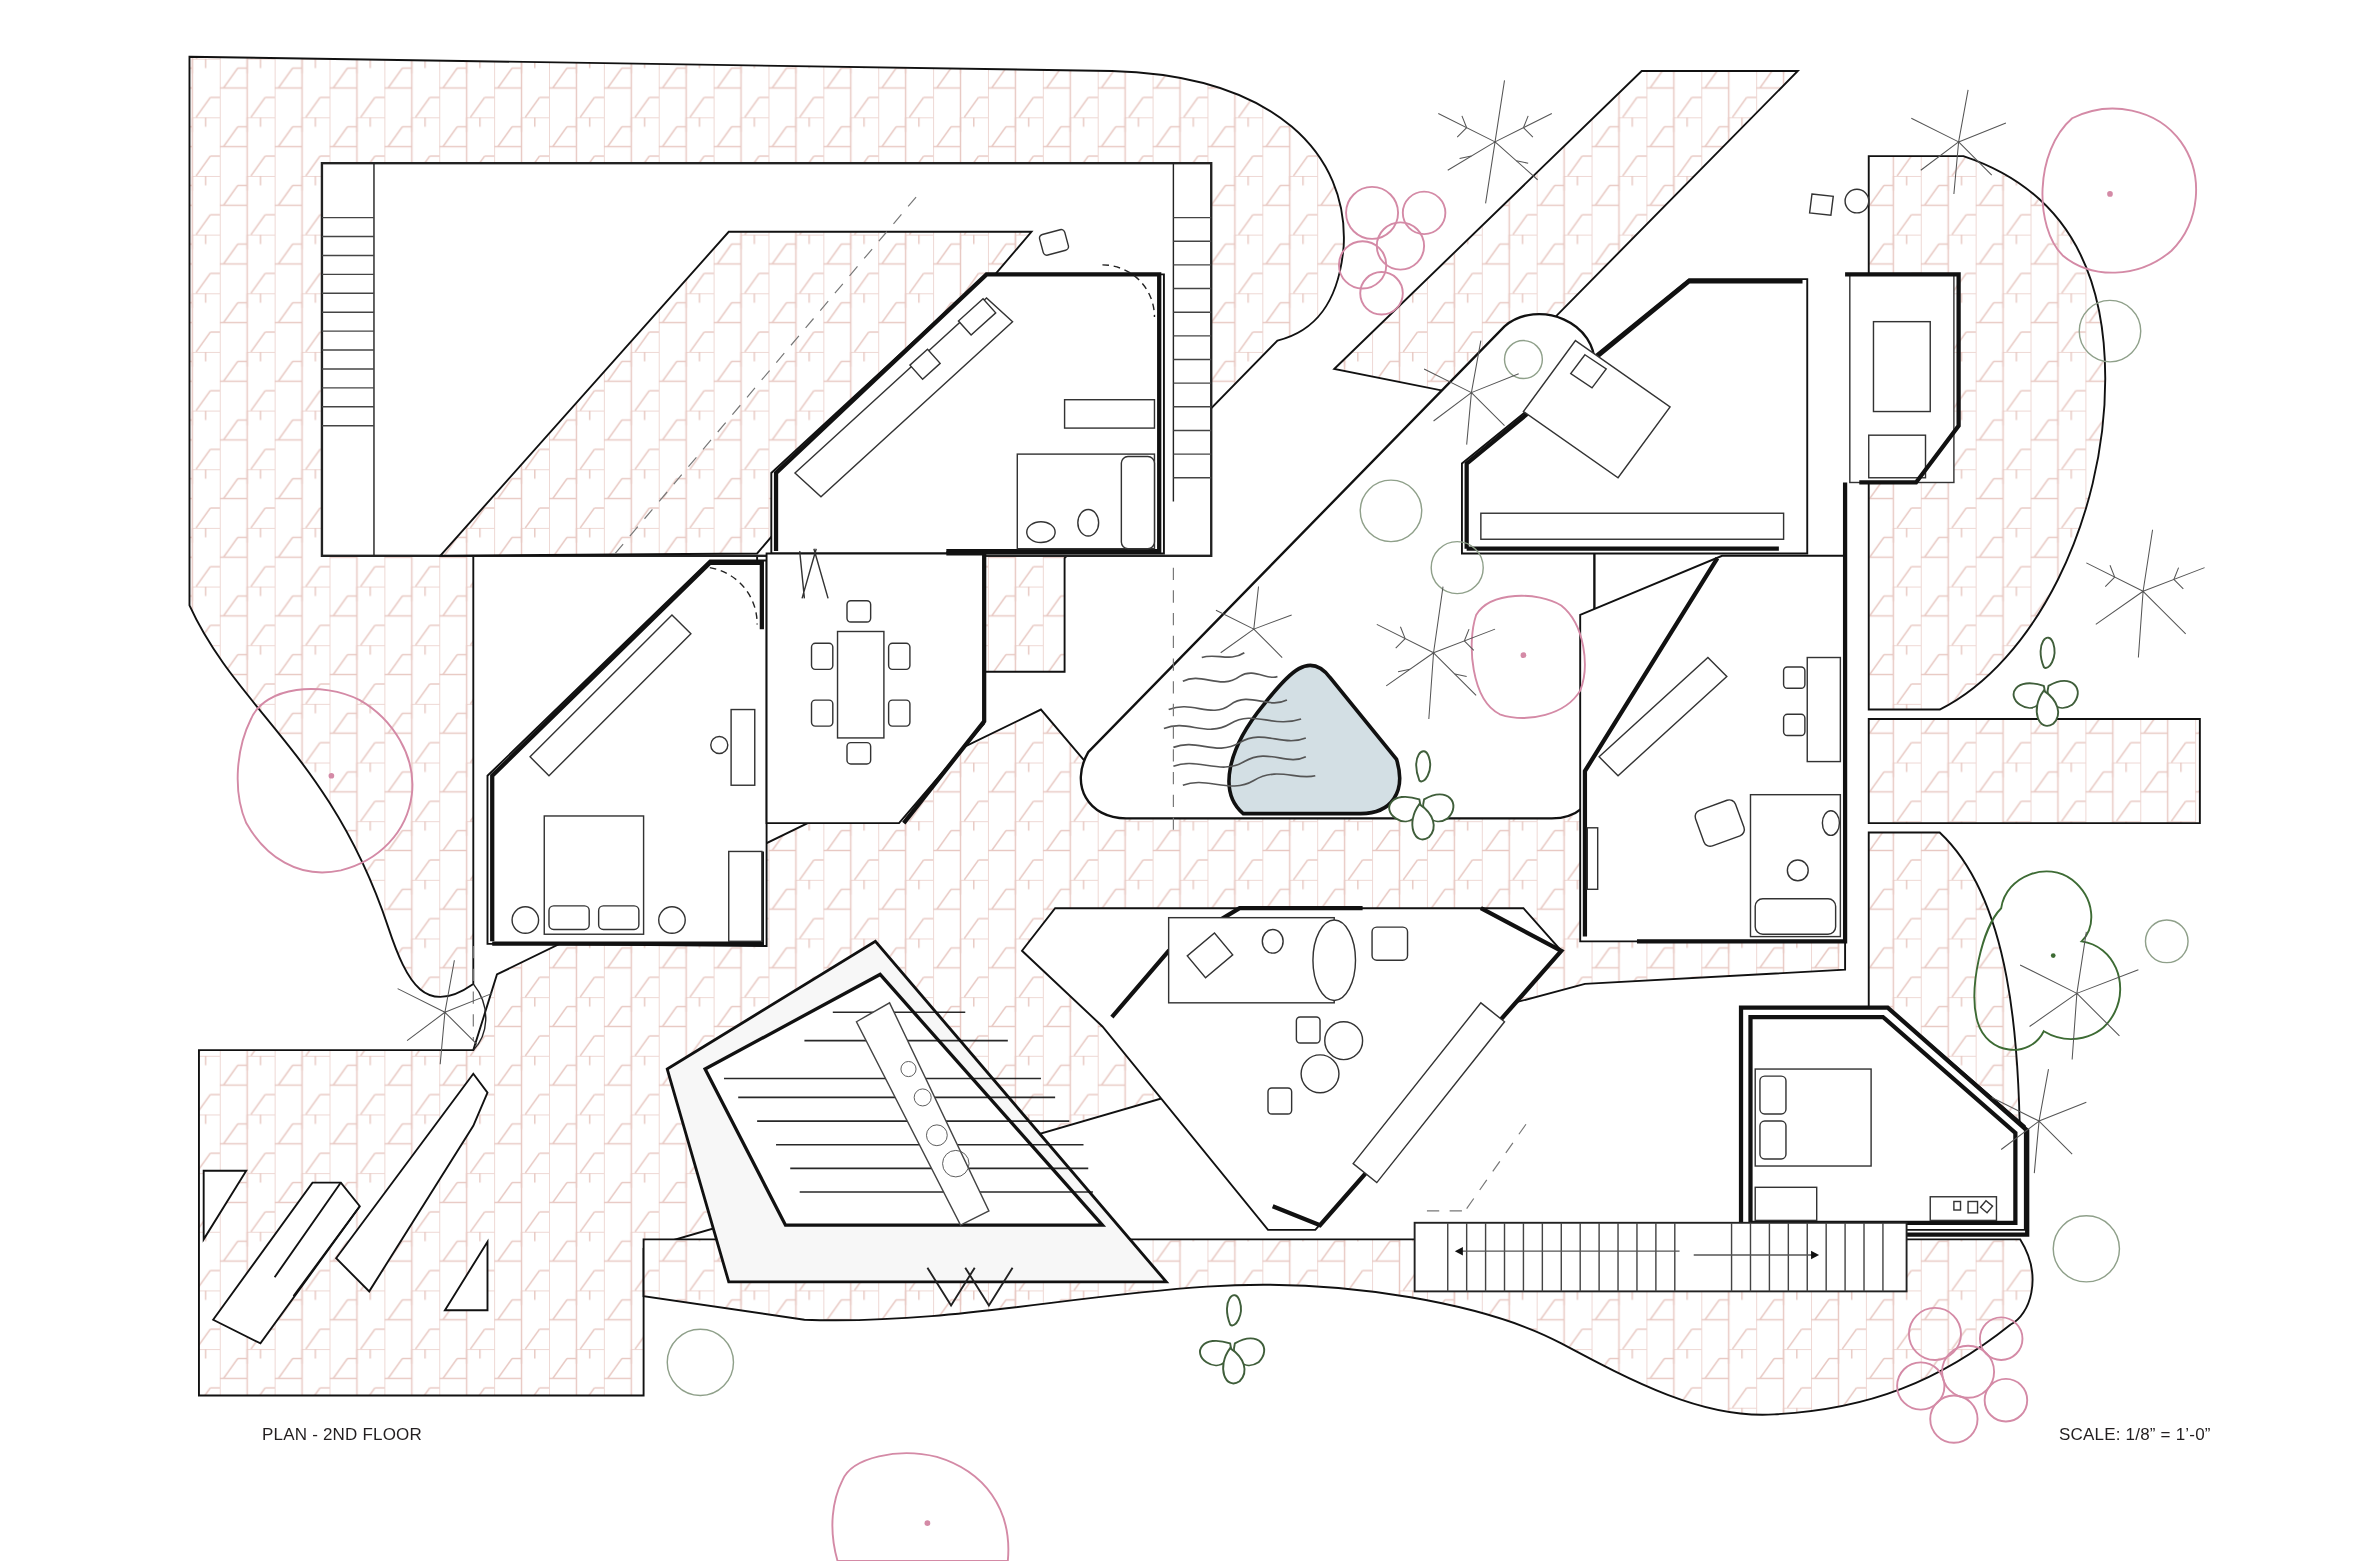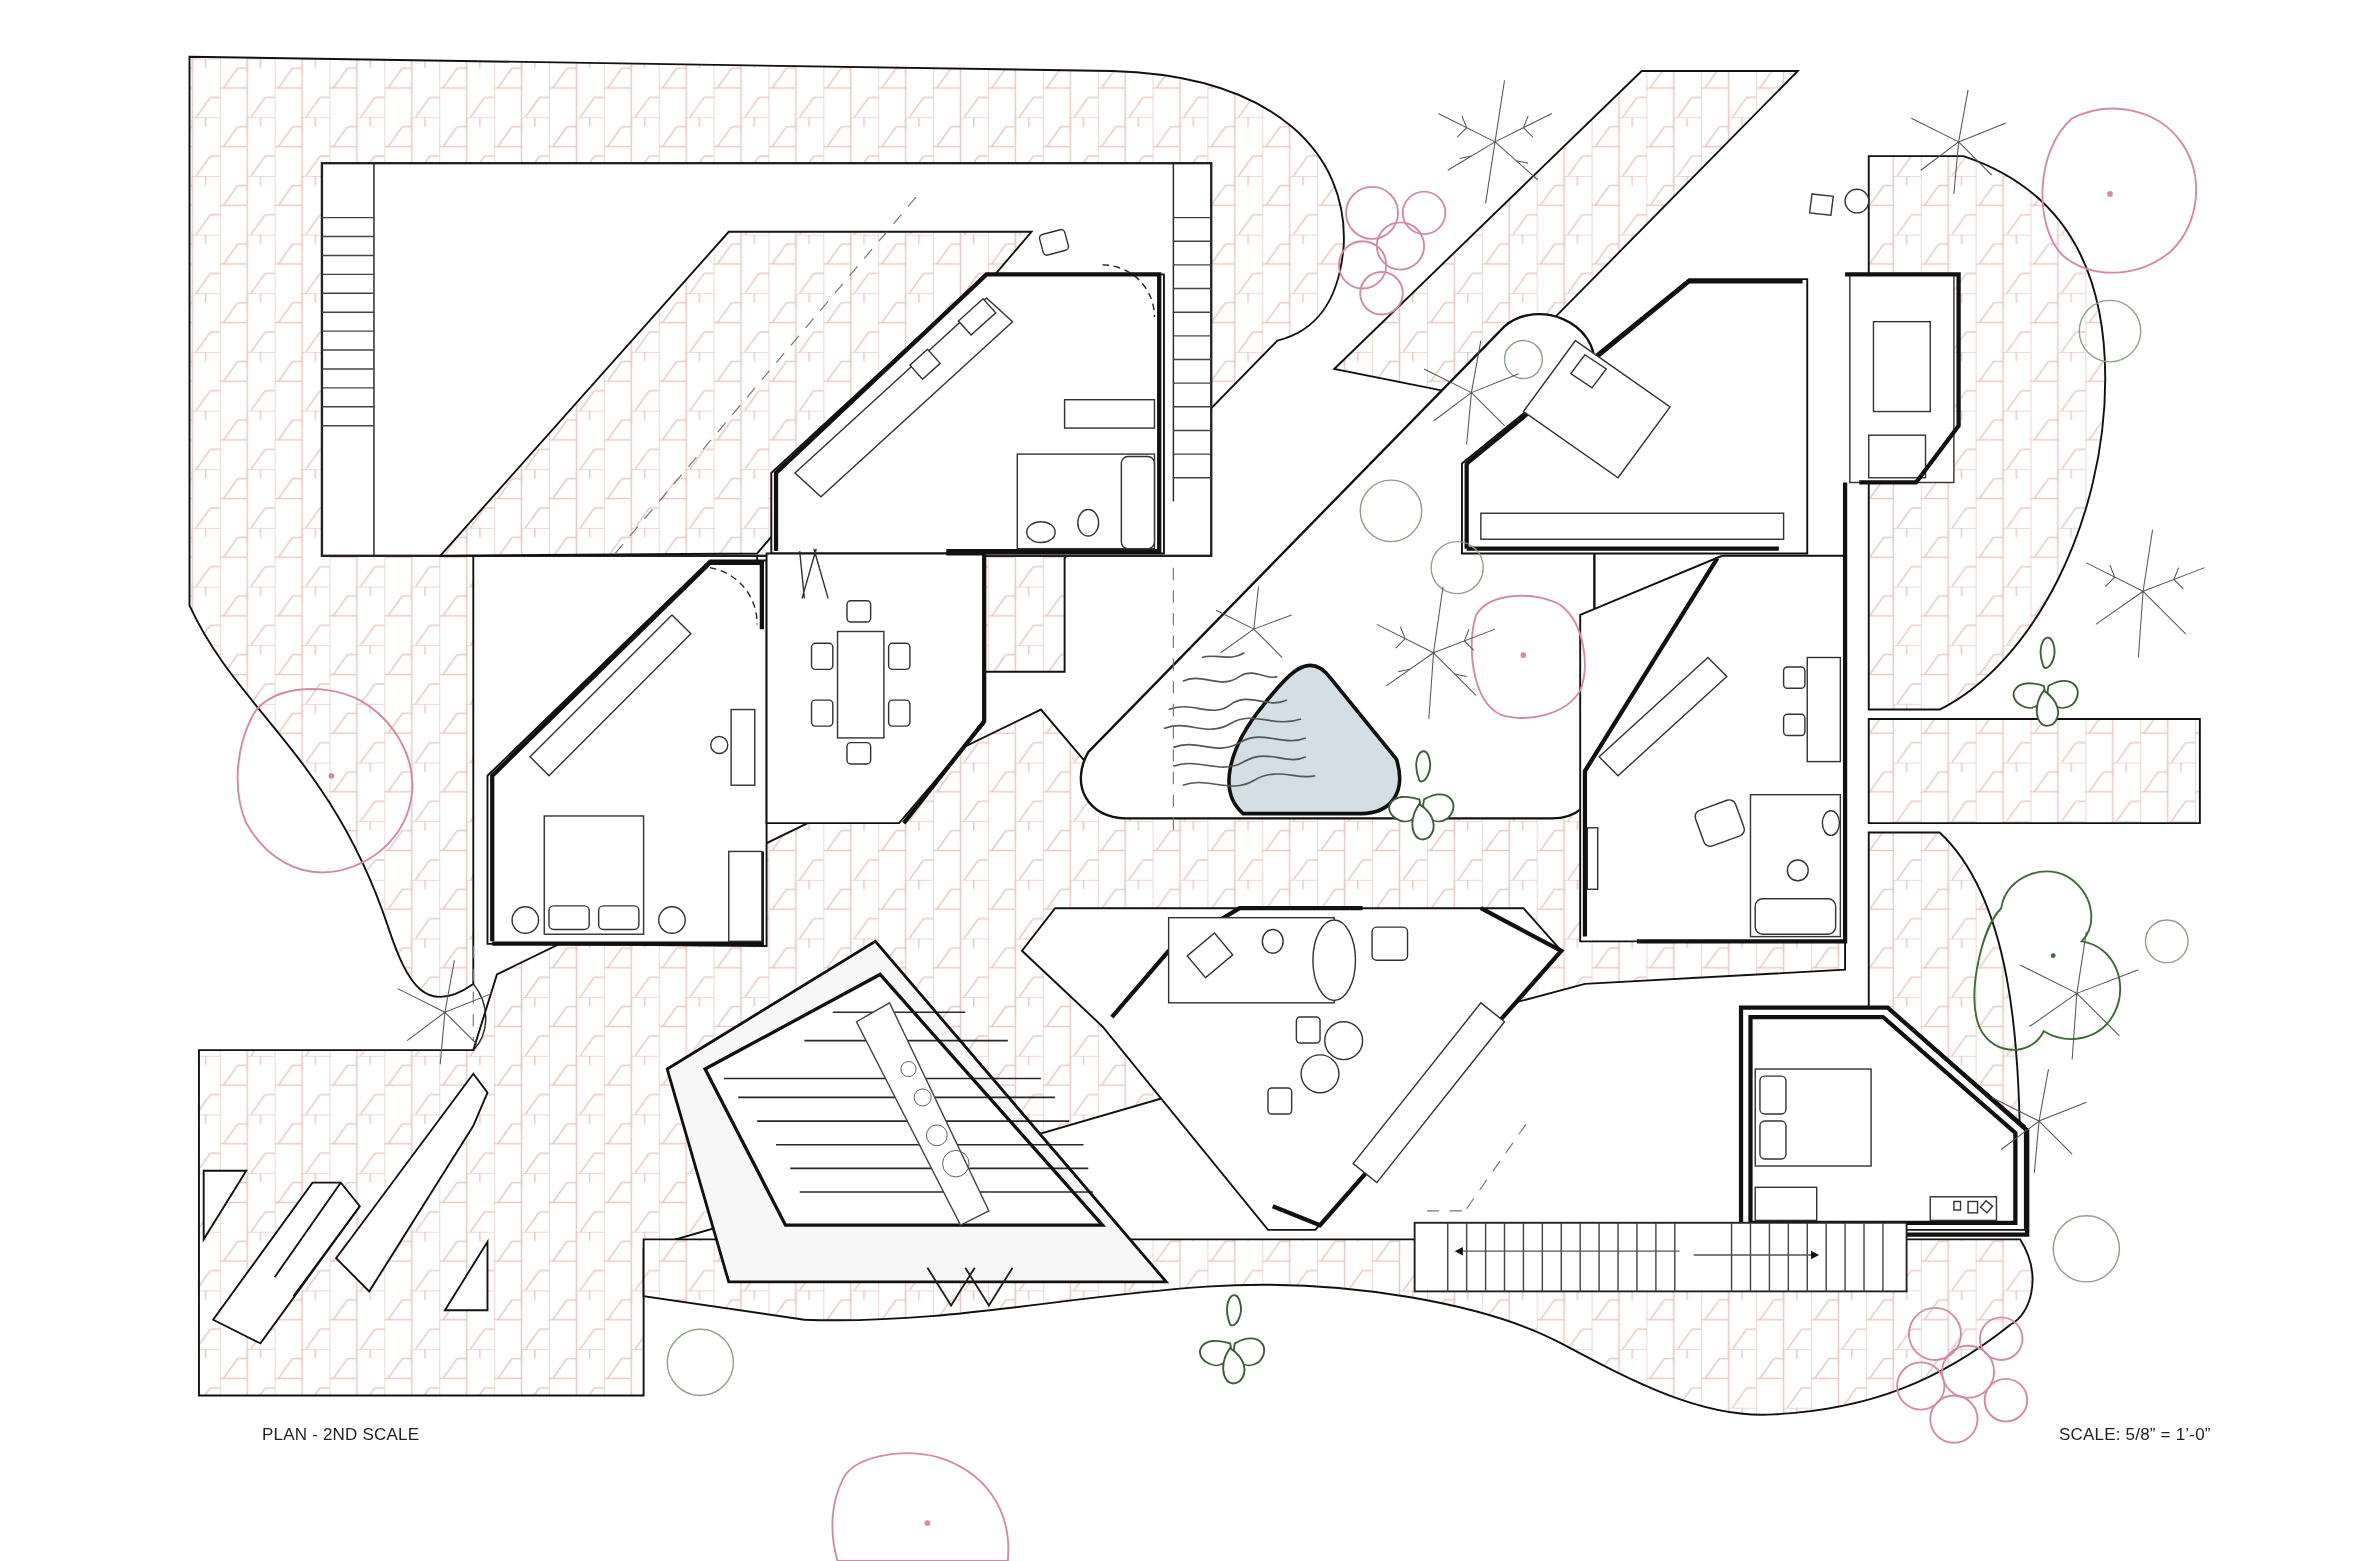--- a/index.html
+++ b/index.html
@@ -406,15 +406,15 @@
     </g>
     <g transform="translate(2600 2840)">
       <path d="M0 -40 C-20 -90 10 -120 20 -90 C30 -60 10 -30 0 -40 Z"></path>
       <path d="M0 0 C-60 -20 -80 20 -50 40 C-20 60 10 30 0 0 Z"></path>
       <path d="M10 0 C60 -30 90 10 60 40 C30 60 0 30 10 0 Z"></path>
       <path d="M0 10 C-30 50 -10 100 20 80 C40 60 30 30 0 10 Z"></path>
     </g>
   </g>
 </svg>
 
-<div class="label" id="plan-title">PLAN - 2ND SCALE</div>
-<div class="label" id="plan-scale">SCALE: 5/8” = 1’-0”</div>
+<div class="label" id="plan-title">PLAN - 2ND FLOOR</div>
+<div class="label" id="plan-scale">SCALE: 1/8” = 1’-0”</div>
 
 
 </body></html>

